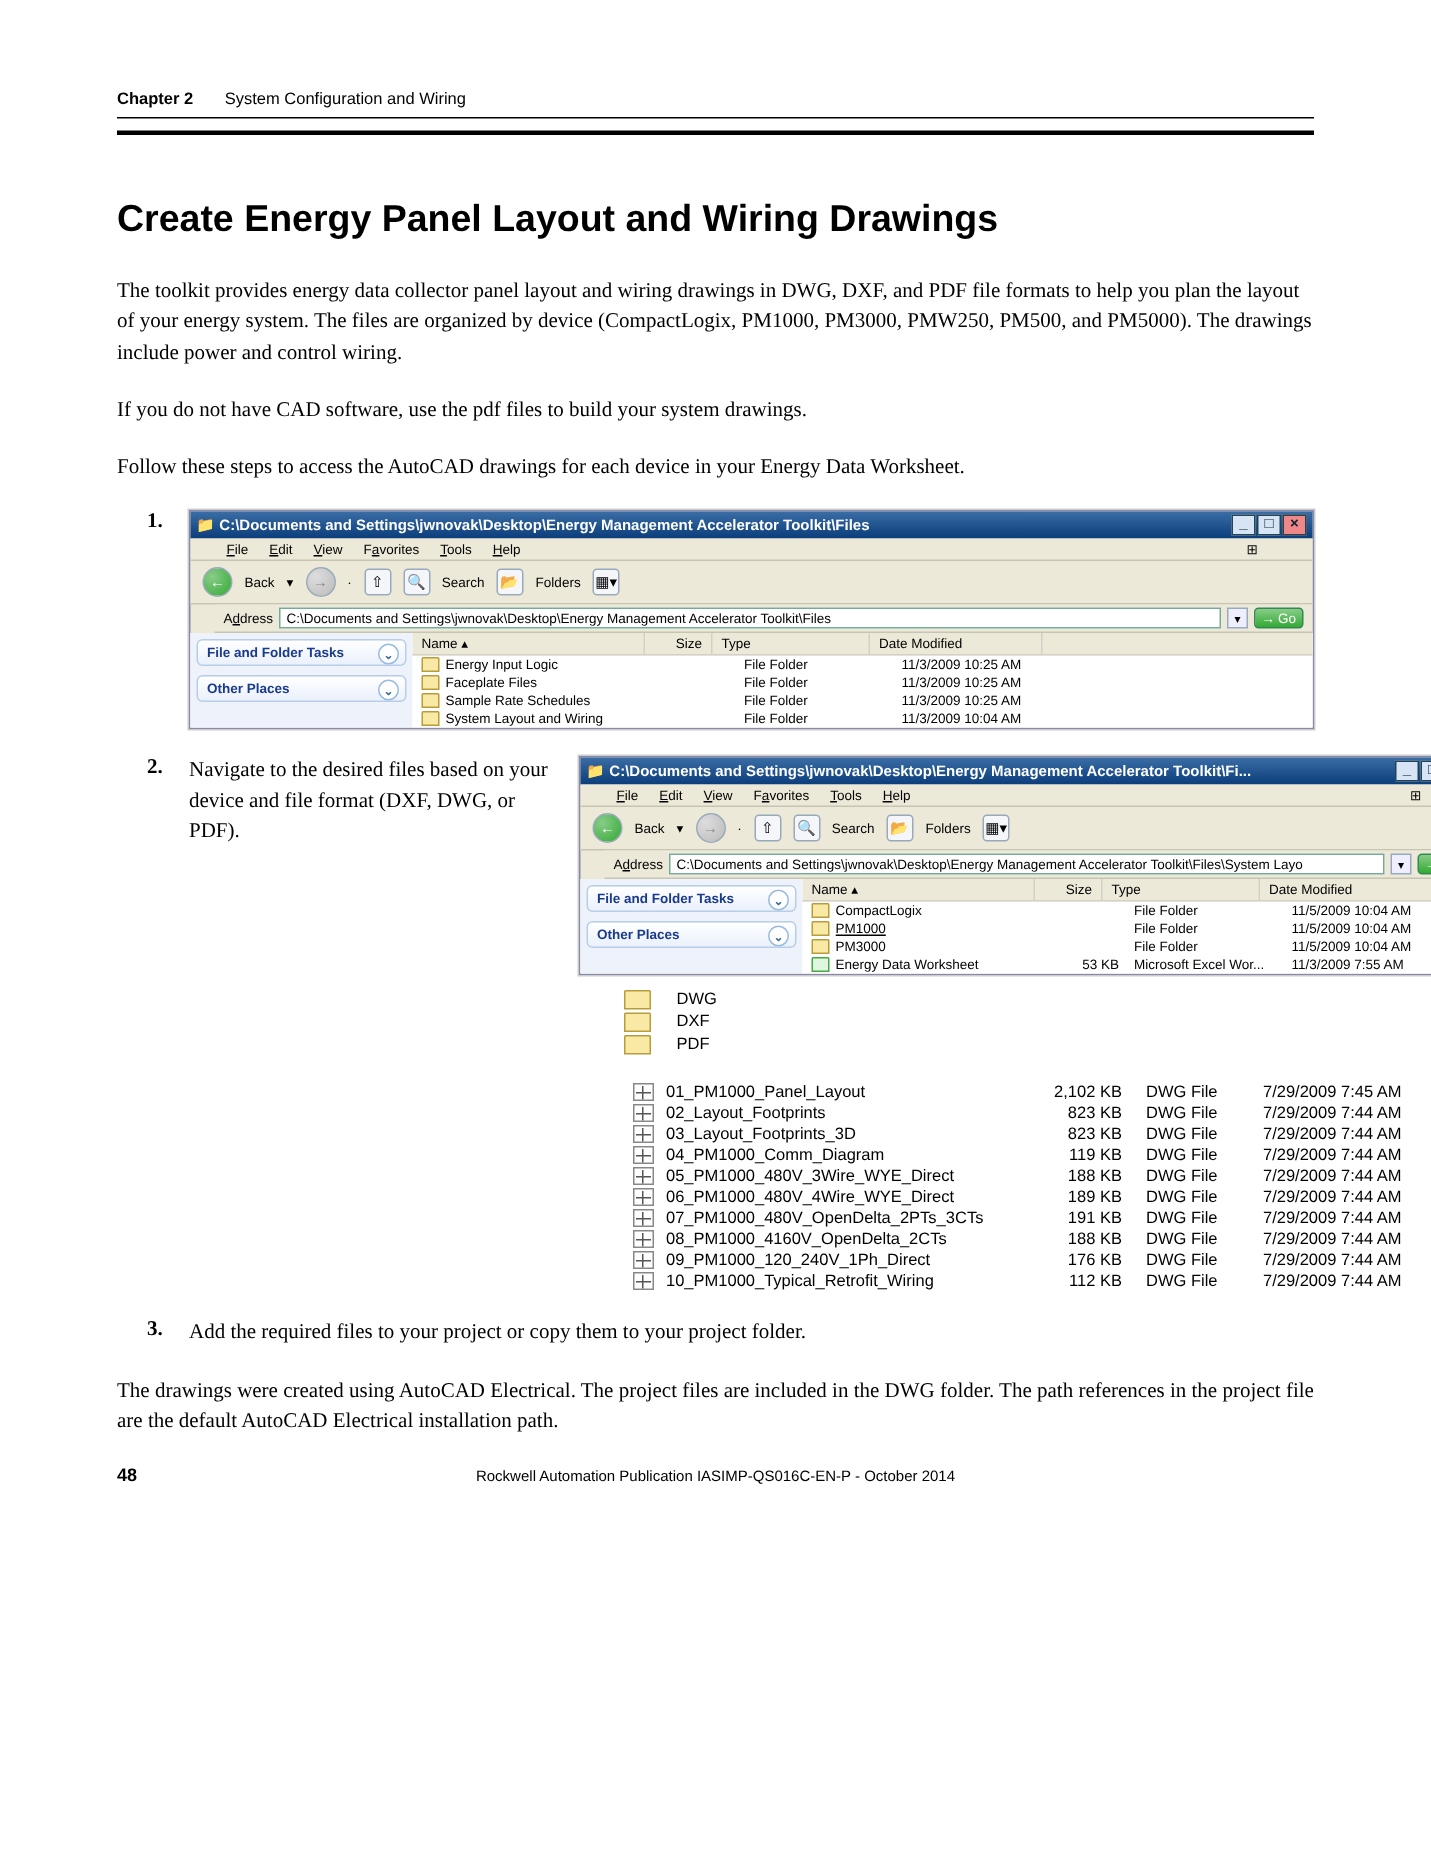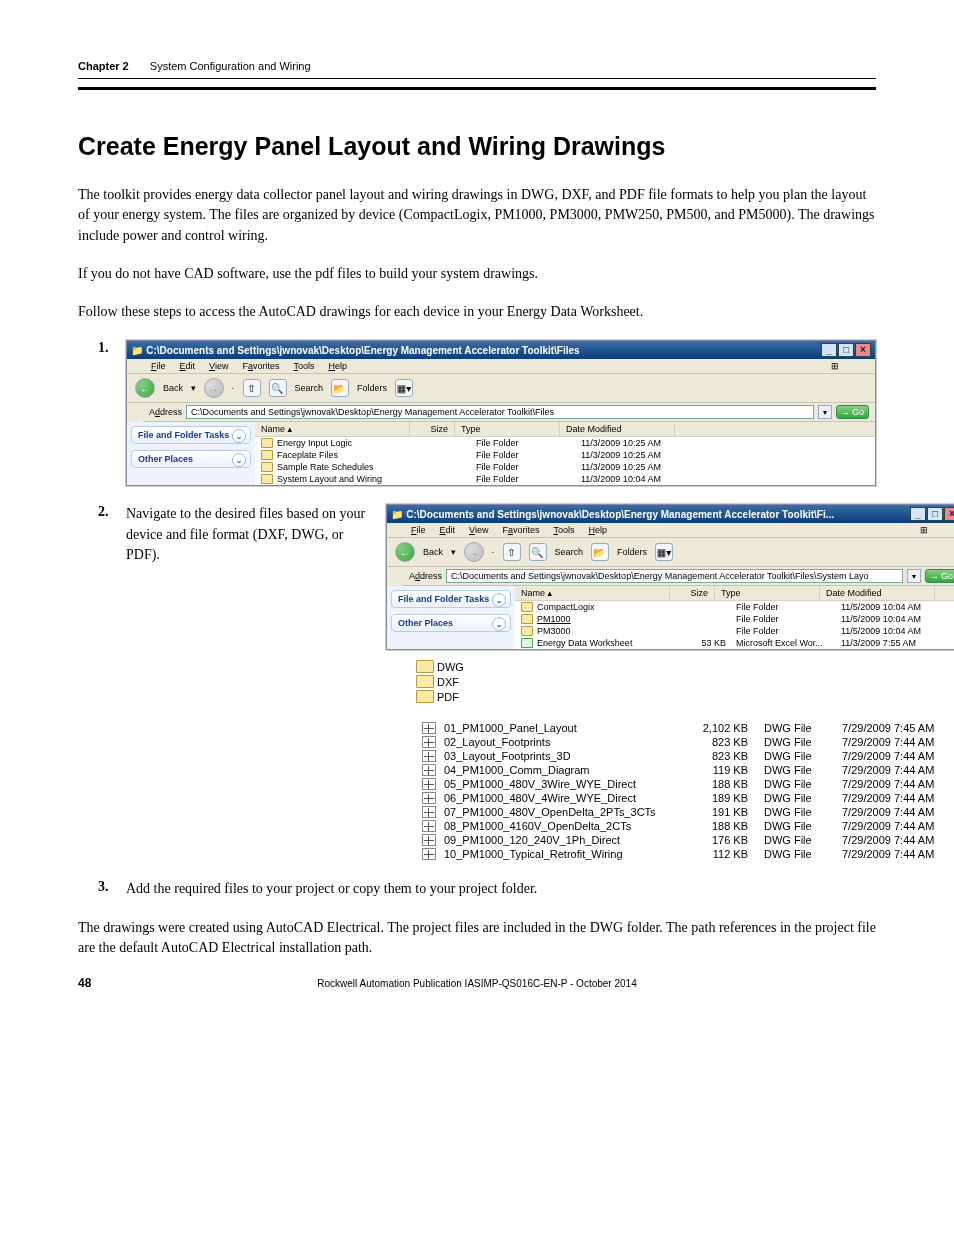--- a/index.html
+++ b/index.html
@@ -154,21 +154,21 @@
     padding: 1px 4px;
     font-size: 9px;
     display: flex; align-items: center; gap: 2px;
   }
   .addrbar .dd { width: 14px; height: 14px; border: 1px solid #9ab; background: #eef; display: flex; align-items: center; justify-content: center; font-size: 8px; }
   .content {
     display: flex;
     background: #fff;
   }
   .sidebar {
-    width: 128px;
+    width: 148px;
     background: #eef3fb;
     padding: 4px;
     display: flex; flex-direction: column; gap: 6px;
   }
   .sidepanel {
     background: linear-gradient(#fff,#eaf1fc);
     border: 1px solid #b8cee8;
     border-radius: 4px;
     padding: 3px 6px;
     color: #1a3a8a;
@@ -224,21 +224,21 @@
   .filerow .d { flex: 0 0 115px; padding-left: 4px; }
   .filerow.sel .n { text-decoration: underline; color: #000; }
   .flag { margin-left: auto; width: 20px; }
 
   .folders-inset {
     margin-left: 30px;
     width: 70px;
     font-family: Tahoma, Arial, sans-serif;
     font-size: 11px;
   }
-  .folders-inset .frow { display: flex; align-items: center; gap: 3px; margin-bottom: 2px; }
+  .folders-inset .frow { display: flex; align-items: flex-start; gap: 17px; margin-bottom: 2px; }
   .folders-inset .ficn {
     width: 18px; height: 13px;
     border: 1px solid #b89b3a;
     background: #f8eaa5;
     border-radius: 1px 1px 0 0;
   }
 
   .dwg-list {
     margin-top: 18px;
     margin-left: 36px;
@@ -267,21 +267,21 @@
   .dwg-row .fsize { flex: 0 0 66px; text-align: right; }
   .dwg-row .ftype { flex: 0 0 70px; padding-left: 8px; }
   .dwg-row .fdate { flex: 0 0 130px; padding-left: 8px; }
 
   .step3-wrap { margin-top: 18px; }
   .footer {
     position: relative;
     font-family: Arial, Helvetica, sans-serif;
     font-size: 10px;
     display: flex;
-    align-items: center;
+    align-items: flex-end;
   }
   .footer .pg { font-weight: bold; font-size: 12px; }
   .footer .pub { position: absolute; left: 50%; transform: translateX(-50%); }
 </style>
 </head>
 <body>
 
 <div class="page">
 
   <div class="running-head">

